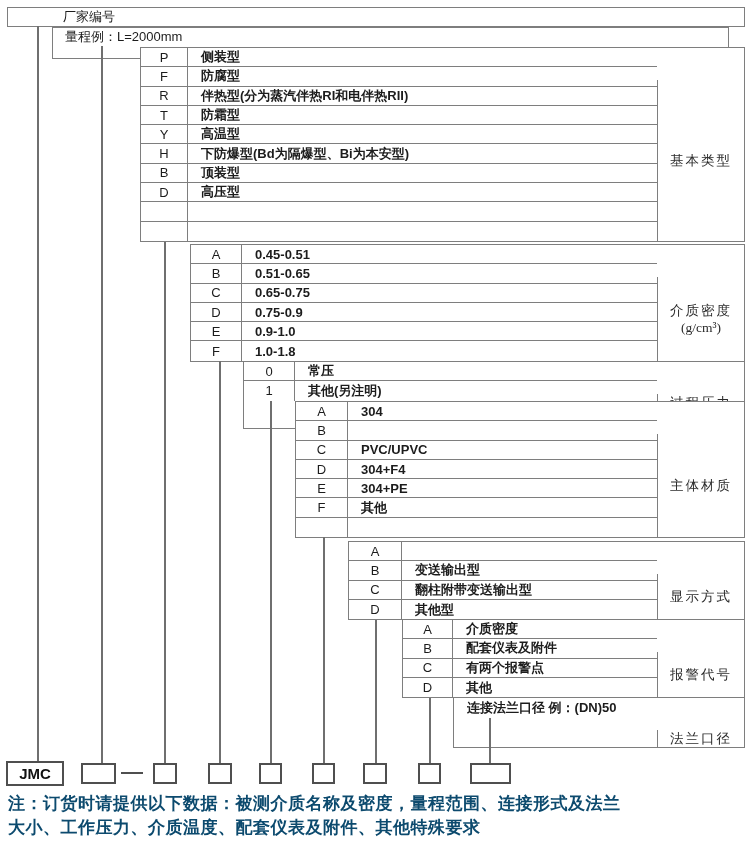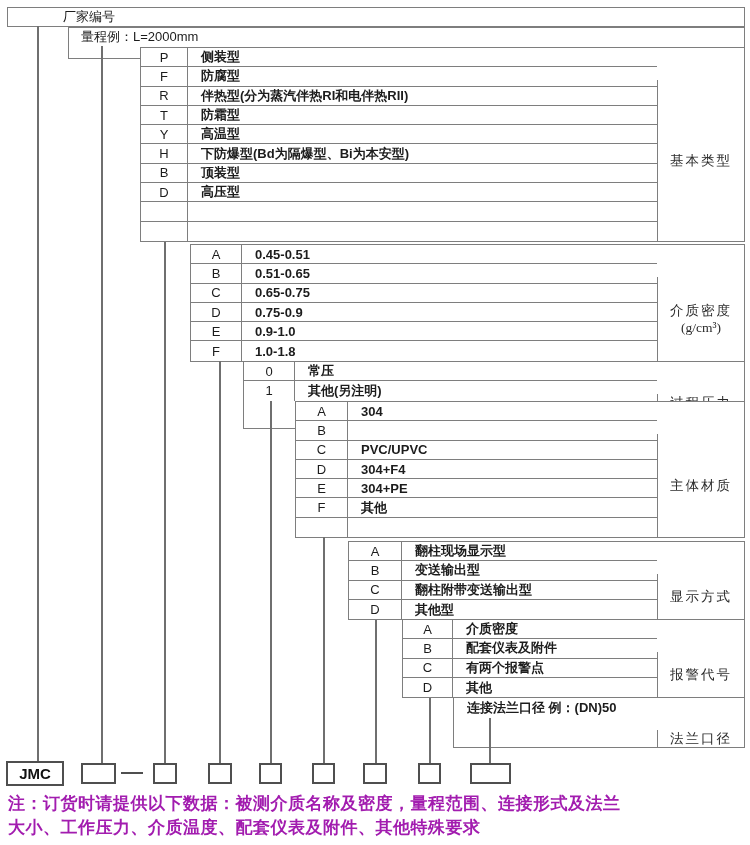--- a/index.html
+++ b/index.html
@@ -32,33 +32,33 @@
               font-family:"Liberation Serif","DejaVu Serif",serif;font-size:13.5px;color:#2b2b2b;
               letter-spacing:2px;line-height:17px;font-weight:500;margin-top:32px;}
   .label-cell .unit{letter-spacing:0;}
   
   .vline{position:absolute;width:2px;background:#6f6f6f;}
   
   .bbox{position:absolute;box-sizing:border-box;border:2px solid #4f4f4f;background:#fff;}
   .jmc{display:flex;align-items:center;justify-content:center;font-weight:bold;font-size:15px;color:#111;}
   .dash{position:absolute;height:2px;background:#4f4f4f;}
   
-  .note{position:absolute;left:8px;top:792px;width:742px;color:#a21caf;font-weight:bold;
+  .note{position:absolute;left:8px;top:792px;width:742px;color:#0c4a6e;font-weight:bold;
         font-size:17px;line-height:23.5px;letter-spacing:0.5px;white-space:nowrap;}
 </style>
 </head>
 <body>
 
 <div class="canvas">
 
   <div class="hrow" style="left:7px;top:7px;width:738px;height:20px;">
     <span class="pad" style="padding-left:55px;">厂家编号</span>
   </div>
 
-  <div class="hrow" style="left:68px;top:27px;width:677px;height:32px;">
+  <div class="hrow" style="left:52px;top:27px;width:677px;height:32px;">
     <span class="pad" style="flex:1 1 auto;">量程例：L=2000mm</span>
     <span class="label-cell" style="height:100%;">量程</span>
   </div>
 
   <div class="section sec-basic" style="left:140px;top:47px;width:605px;">
     <div class="rows">
       <div class="srow">
         <div class="code-cell">P</div>
         <div class="desc-cell">侧装型</div>
       </div>
@@ -186,21 +186,20 @@
     </div>
     <div class="label-cell">
       <span>主体材质</span>
     </div>
   </div>
 
   <div class="section sec-display" style="left:348px;top:541px;width:397px;">
     <div class="rows">
       <div class="srow">
         <div class="code-cell">A</div>
-        <div class="desc-cell">翻柱现场显示型</div>
       </div>
       <div class="srow">
         <div class="code-cell">B</div>
         <div class="desc-cell">变送输出型</div>
       </div>
       <div class="srow">
         <div class="code-cell">C</div>
         <div class="desc-cell">翻柱附带变送输出型</div>
       </div>
       <div class="srow">

